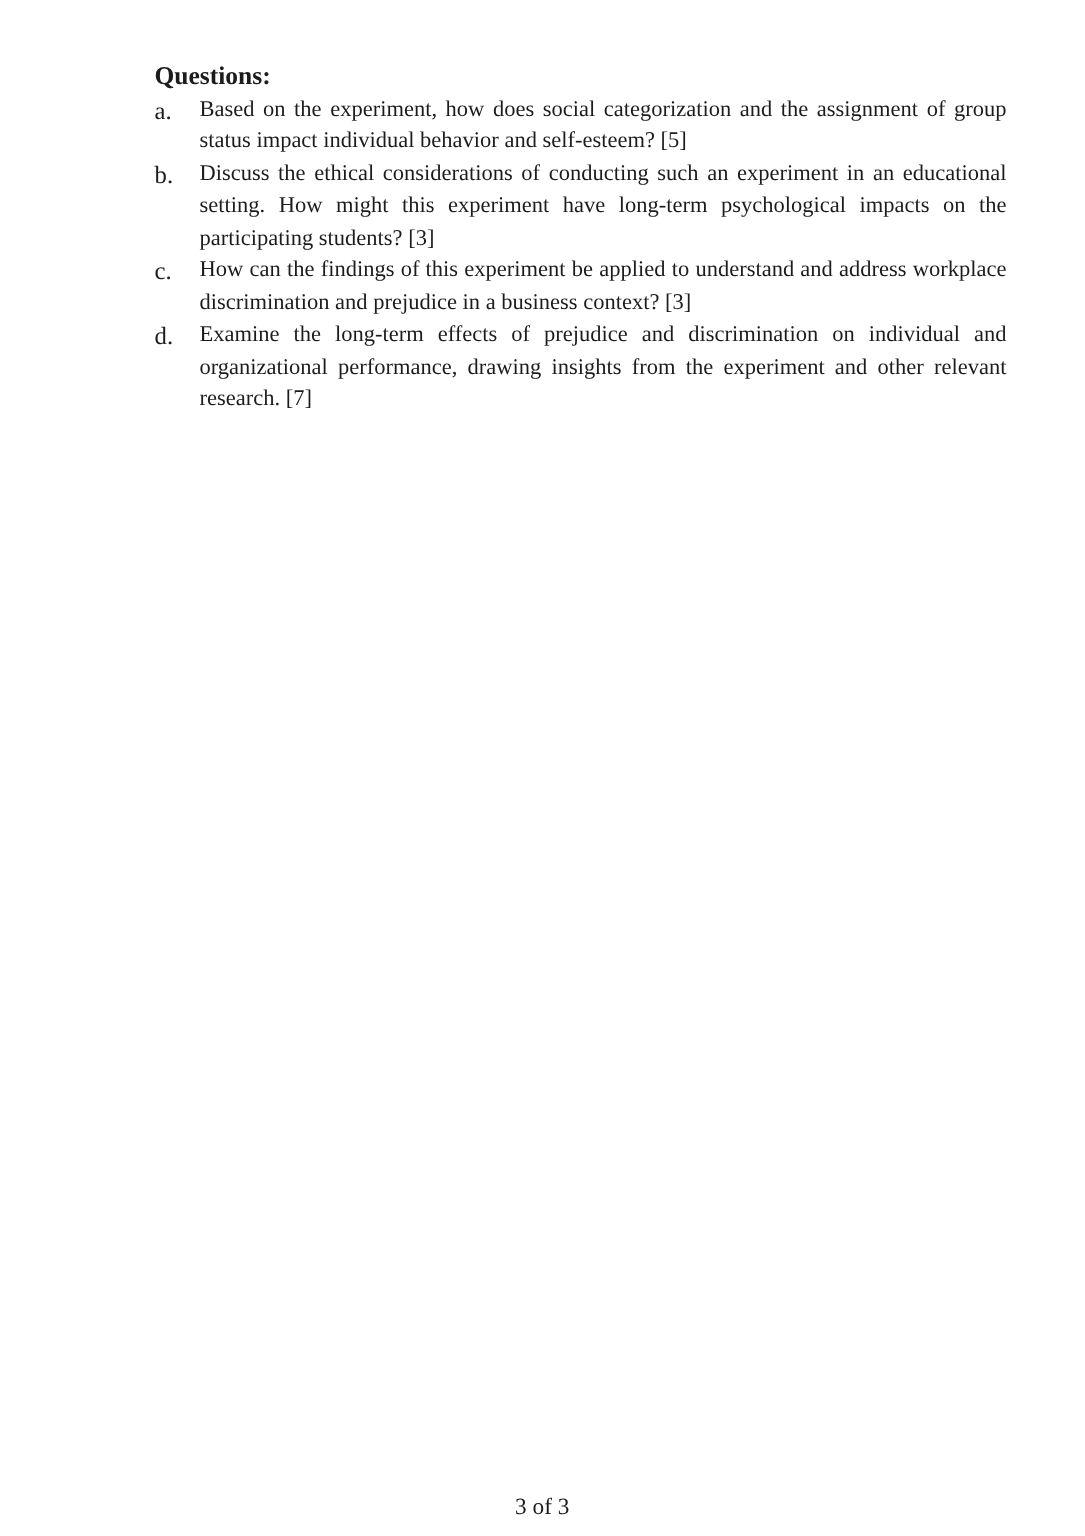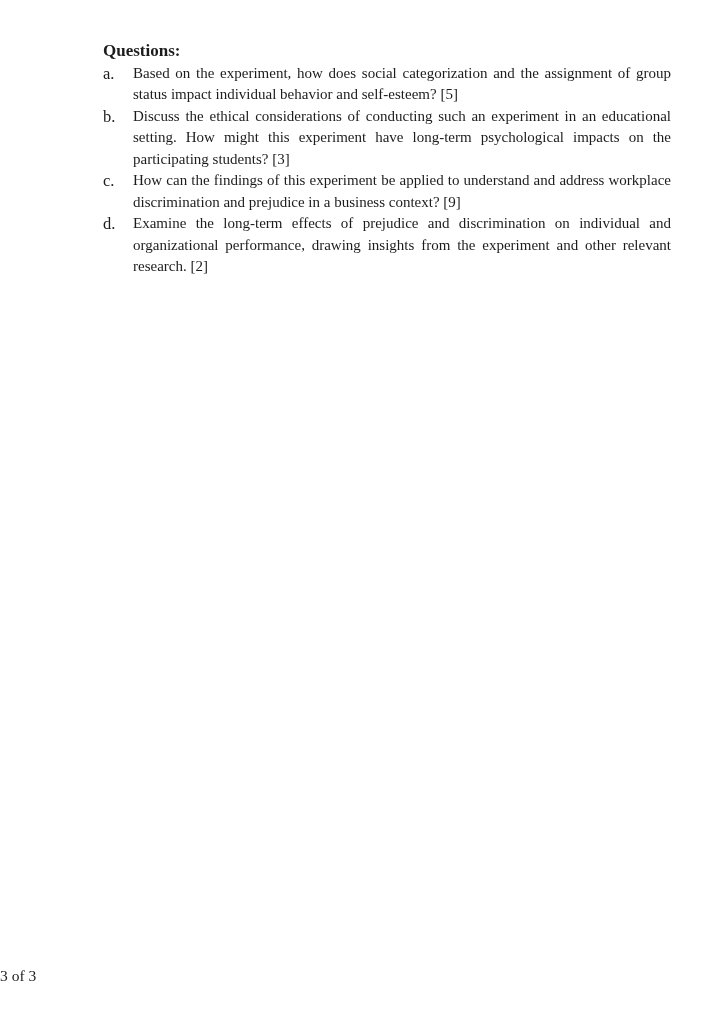--- a/index.html
+++ b/index.html
@@ -48,22 +48,22 @@
     flex: 1 1 auto;
     font-size: 15px;
     line-height: 21.5px;
     text-align: justify;
     text-justify: inter-word;
   }
   .footer {
     position: absolute;
     left: 0;
     width: 723px;
-    top: 966px;
-    text-align: left;
+    top: 995px;
+    text-align: center;
     font-size: 15.5px;
     line-height: 20px;
   }
 </style>
 </head>
 <body>
 
 <div class="page">
   <div class="content">
     <p class="heading">Questions:</p>
@@ -71,24 +71,24 @@
       <li class="question-item">
         <span class="q-label">a.</span>
         <span class="q-text">Based on the experiment, how does social categorization and the assignment of group status impact individual behavior and self-esteem? [5]</span>
       </li>
       <li class="question-item">
         <span class="q-label">b.</span>
         <span class="q-text">Discuss the ethical considerations of conducting such an experiment in an educational setting. How might this experiment have long-term psychological impacts on the participating students? [3]</span>
       </li>
       <li class="question-item">
         <span class="q-label">c.</span>
-        <span class="q-text">How can the findings of this experiment be applied to understand and address workplace discrimination and prejudice in a business context? [9]</span>
+        <span class="q-text">How can the findings of this experiment be applied to understand and address workplace discrimination and prejudice in a business context? [3]</span>
       </li>
       <li class="question-item">
         <span class="q-label">d.</span>
-        <span class="q-text">Examine the long-term effects of prejudice and discrimination on individual and organizational performance, drawing insights from the experiment and other relevant research. [2]</span>
+        <span class="q-text">Examine the long-term effects of prejudice and discrimination on individual and organizational performance, drawing insights from the experiment and other relevant research. [7]</span>
       </li>
     </ul>
   </div>
   <div class="footer">
     <span>3 of 3</span>
   </div>
 </div>
 
 </body></html>

